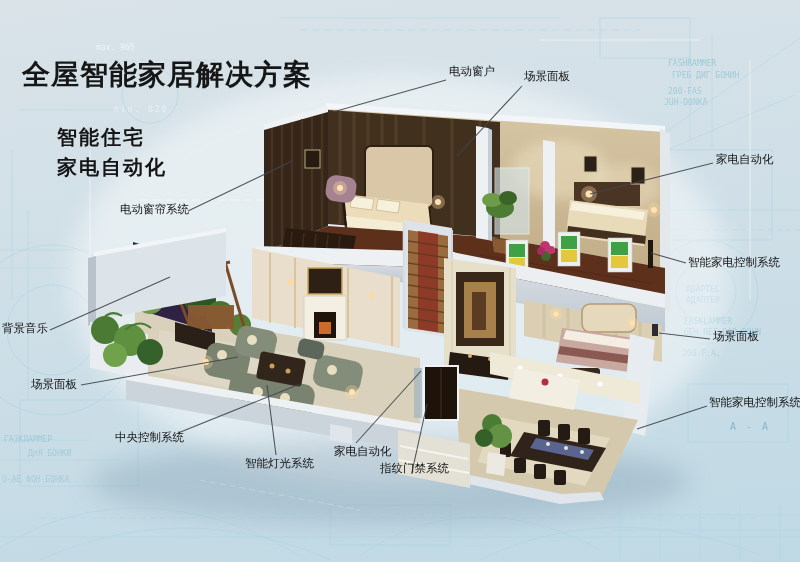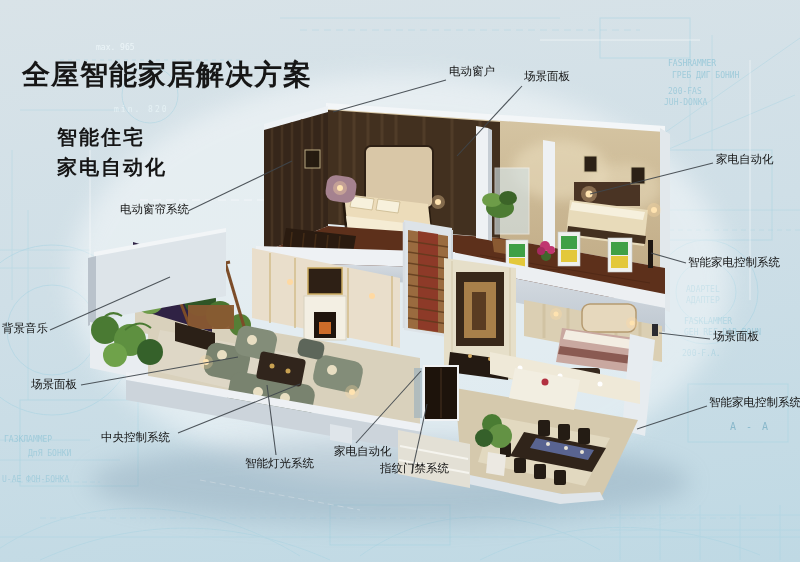--- a/index.html
+++ b/index.html
@@ -440,18 +440,18 @@
 
 <div class="callout" style="left:449px;top:64px">电动窗户</div>
 <div class="callout" style="left:524px;top:69px">场景面板</div>
 <div class="callout" style="left:716px;top:152px">家电自动化</div>
 <div class="callout" style="left:688px;top:255px">智能家电控制系统</div>
 <div class="callout" style="left:713px;top:329px">场景面板</div>
 <div class="callout" style="left:709px;top:395px">智能家电控制系统</div>
 <div class="callout" style="left:120px;top:202px">电动窗帘系统</div>
 <div class="callout" style="left:2px;top:321px">背景音乐</div>
 <div class="callout" style="left:31px;top:377px">场景面板</div>
-<div class="callout" style="left:101px;top:430px">中央控制系统</div>
+<div class="callout" style="left:115px;top:430px">中央控制系统</div>
 <div class="callout" style="left:245px;top:456px">智能灯光系统</div>
 <div class="callout" style="left:334px;top:444px">家电自动化</div>
 <div class="callout" style="left:380px;top:461px">指纹门禁系统</div>
 
 </div>
 
 </body></html>

